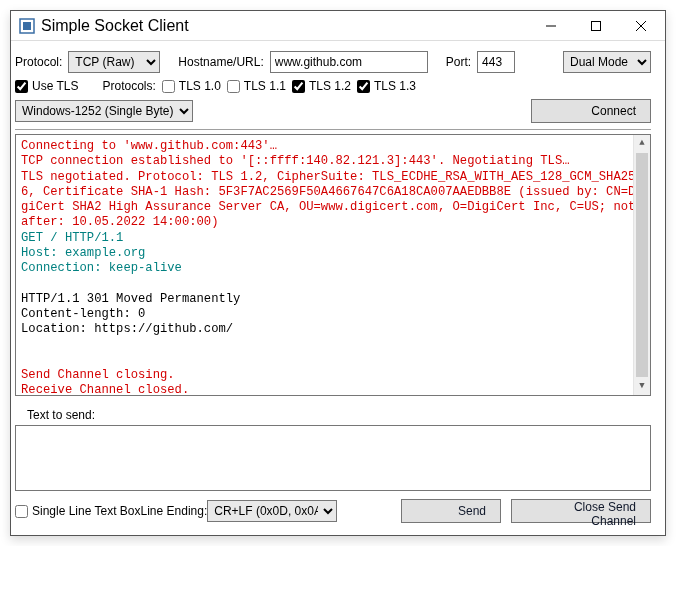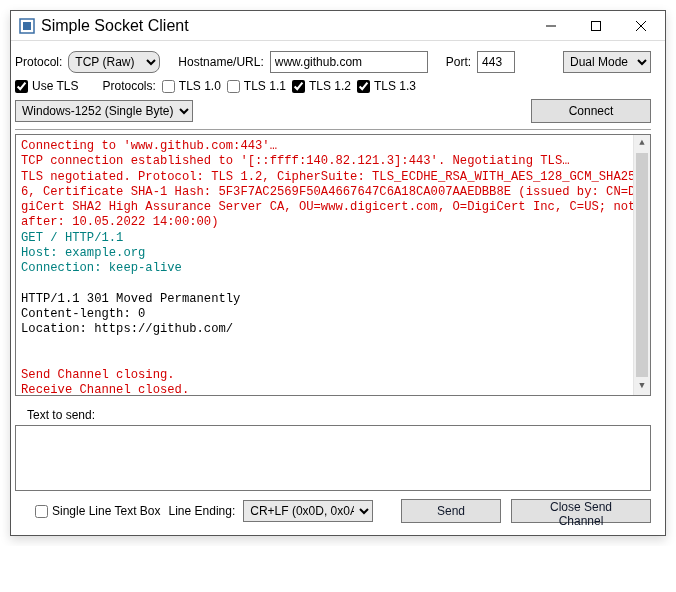--- a/index.html
+++ b/index.html
@@ -52,20 +52,21 @@
     padding: 0 4px;
   }
   select {
     background: #e9e9e9;
     padding: 0 2px;
   }
   button.btn {
     background: #e1e1e1;
     padding: 0 14px;
     height: 24px;
+    text-align: right;
   }
   button.btn:disabled { color: #0f172a; }
   .checkbox {
     display: inline-flex;
     align-items: center;
     gap: 4px;
     white-space: nowrap;
   }
   .checkbox input { margin:0; width:13px; height:13px; accent-color:#000; }
   hr.sep {
@@ -103,24 +104,24 @@
     height: 66px;
     background:#fff;
   }
   .bottomrow {
     display:flex;
     align-items:center;
     gap:10px;
     justify-content:flex-end;
     margin-top:8px;
   }
-  .bottomrow .left { display:flex; align-items:center; gap:8px; margin-right:auto; margin-left:20px;}
+  .bottomrow .left { display:flex; align-items:center; margin-right:auto; }
   .connect { width:120px; }
   .dual { width: 88px; }
-  .proto { width: 92px; border-radius: 8px; }
+  .proto { width: 92px; }
   .enc { width: 178px; }
   .lineend { width: 130px; }
   .sendbtn { width:100px; }
   .closebtn { width:140px; }
 </style>
 </head>
 <body>
 
 <div class="window">
 

